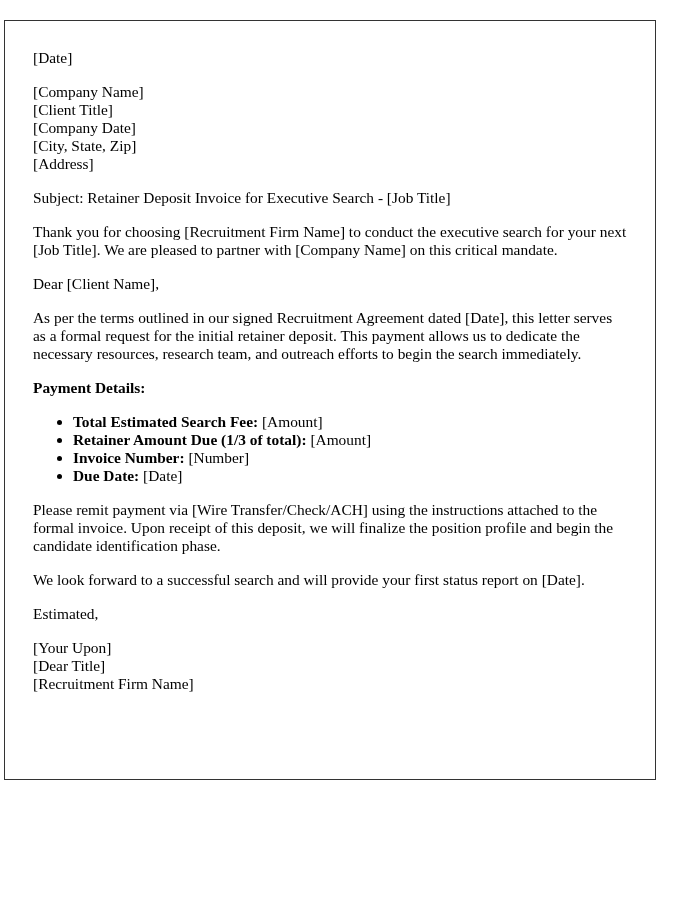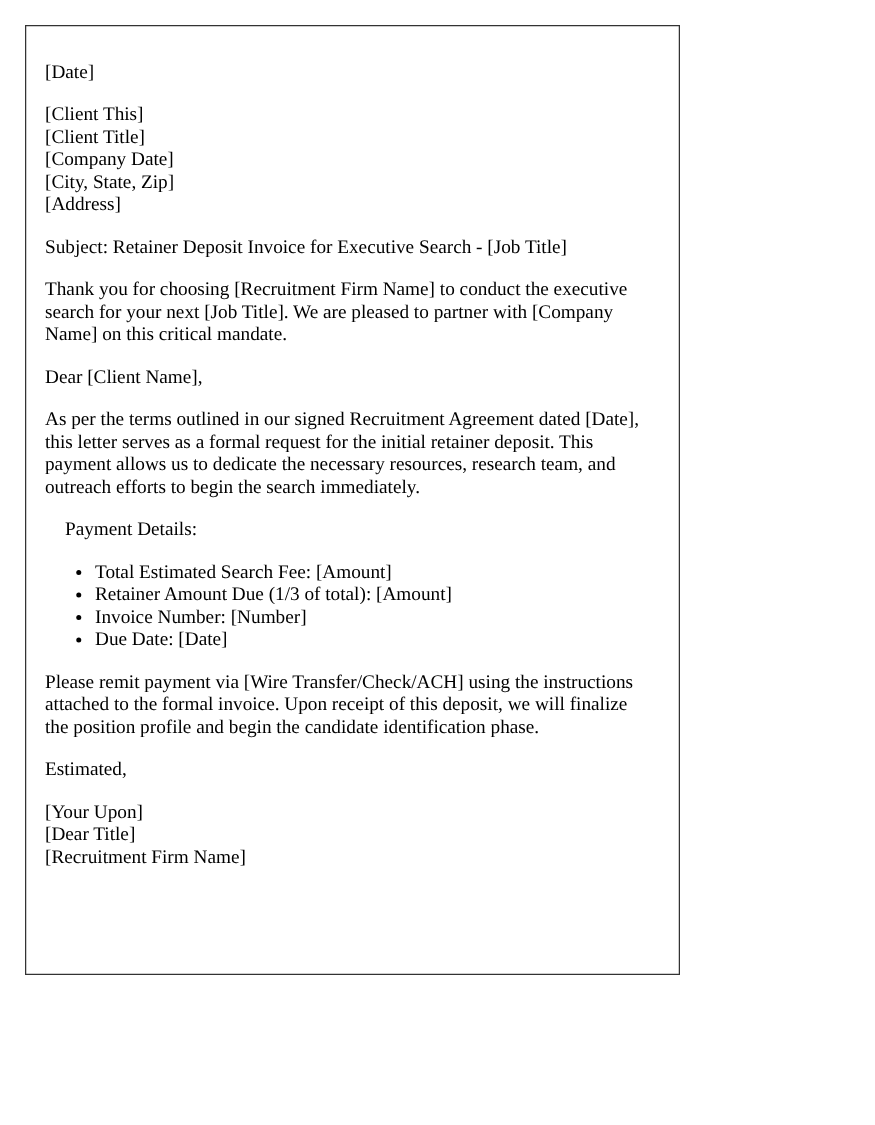--- a/index.html
+++ b/index.html
@@ -11,67 +11,67 @@
       width: 700px;
       height: 900px;
       position: relative;
       font-family: "Liberation Serif", "DejaVu Serif", serif;
       font-size: 15.4px;
       line-height: 18px;
       color: #000000;
     }
     .letter {
       position: absolute;
-      left: 20px;
+      left: 4px;
       top: 20px;
-      width: 524px;
+      width: 652px;
       height: 760px;
       border: 1px solid #333333;
       box-sizing: border-box;
-      padding: 28px 28px 0 15px;
+      padding: 28px 28px 0 28px;
     }
     .block {
       margin: 0 0 16px 0;
     }
     .line {
       display: block;
       white-space: nowrap;
     }
     p {
       margin: 0 0 16px 0;
     }
     .heading {
-      font-weight: normal;
-      margin: 0 0 16px 16px;
+      font-weight: bold;
+      margin: 0 0 16px 0;
     }
     ul {
       margin: 0 0 16px 0;
       padding-left: 40px;
       list-style: disc;
     }
     ul li {
       margin: 0;
       padding: 0;
     }
     .label {
-      font-weight: normal;
+      font-weight: bold;
       text-align: right;
     }
   </style>
 </head>
 <body>
 
 <div class="letter">
 
   <div class="block">
     <span class="line">[Date]</span>
   </div>
 
   <div class="block">
-    <span class="line">[Client This]</span>
+    <span class="line">[Company Name]</span>
     <span class="line">[Client Title]</span>
     <span class="line">[Company Date]</span>
     <span class="line">[City, State, Zip]</span>
     <span class="line">[Address]</span>
   </div>
 
   <p>Subject: Retainer Deposit Invoice for Executive Search - [Job Title]</p>
 
   <p>Thank you for choosing [Recruitment Firm Name] to conduct the executive search for your next [Job Title]. We are pleased to partner with [Company Name] on this critical mandate.</p>
 
@@ -91,20 +91,21 @@
     <li>
       <span class="label">Invoice Number:</span><span> [Number]</span>
     </li>
     <li>
       <span class="label">Due Date:</span><span> [Date]</span>
     </li>
   </ul>
 
   <p>Please remit payment via [Wire Transfer/Check/ACH] using the instructions attached to the formal invoice. Upon receipt of this deposit, we will finalize the position profile and begin the candidate identification phase.</p>
 
+  <p>We look forward to a successful search and will provide your first status report on [Date].</p>
 
   <p>Estimated,</p>
 
   <div class="block">
     <span class="line">[Your Upon]</span>
     <span class="line">[Dear Title]</span>
     <span class="line">[Recruitment Firm Name]</span>
   </div>
 
 </div>

